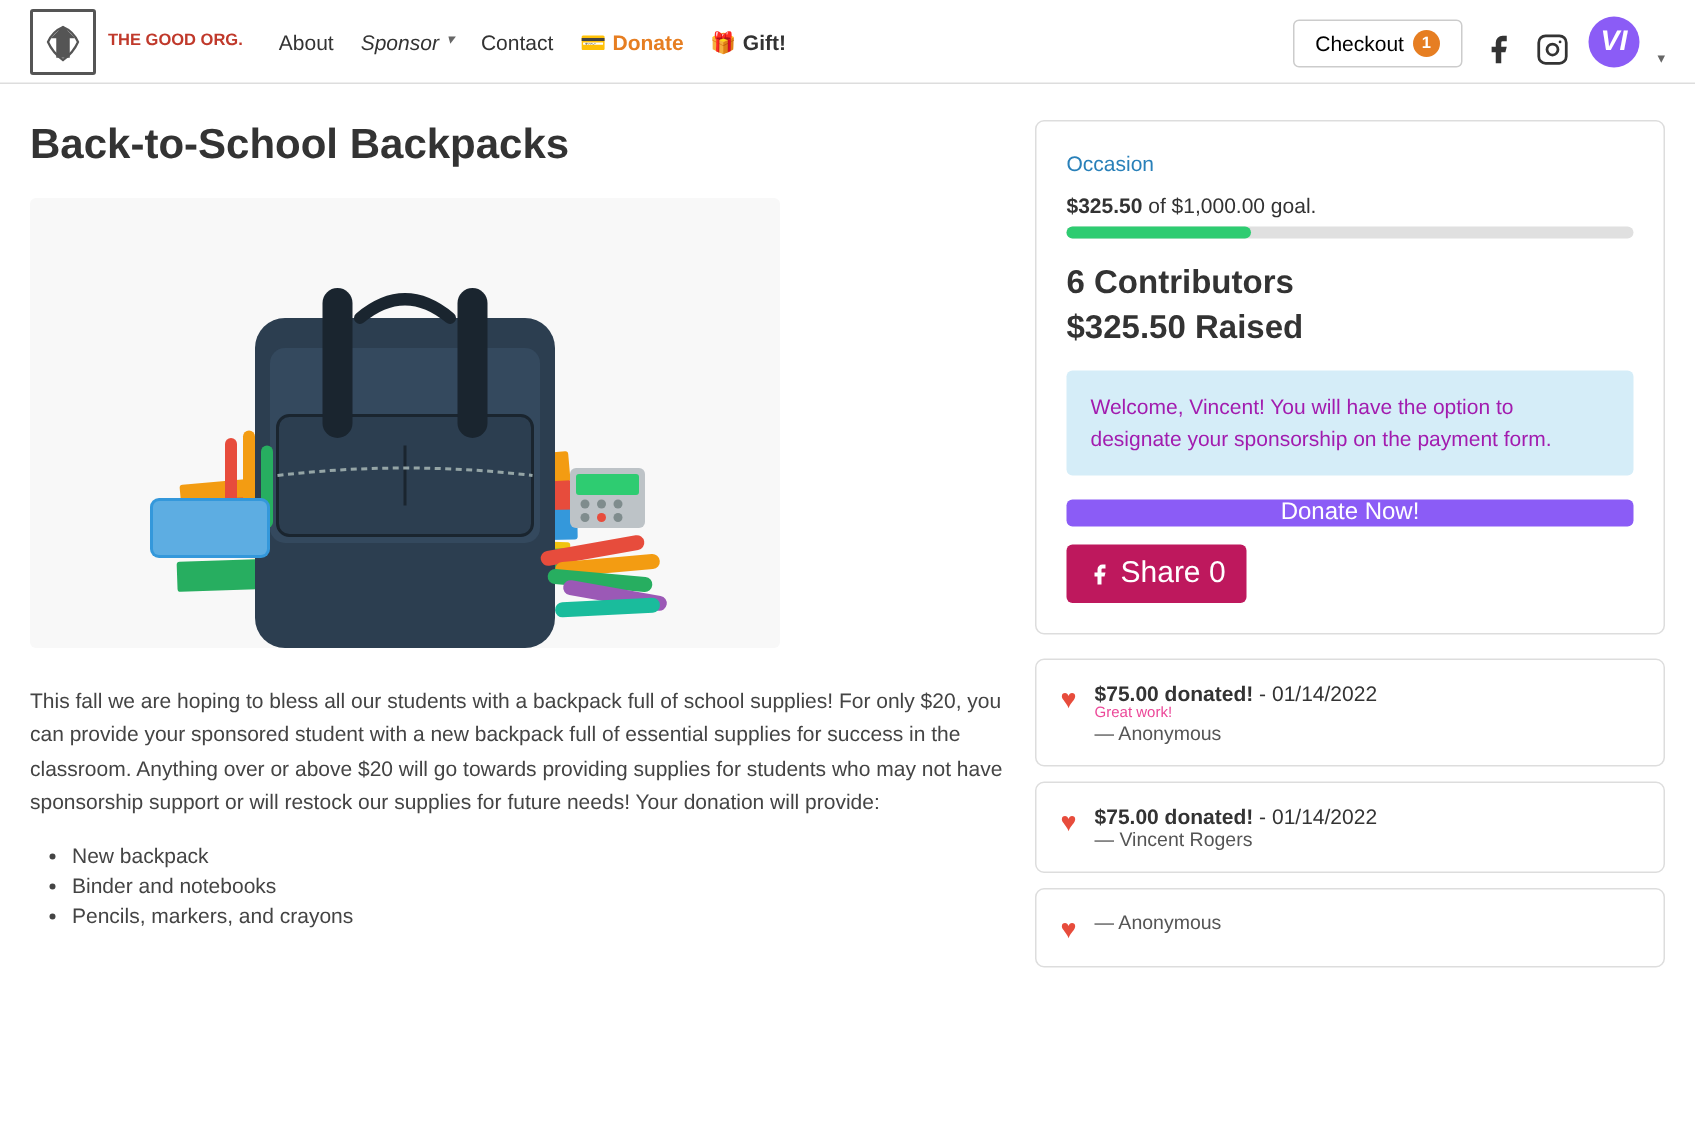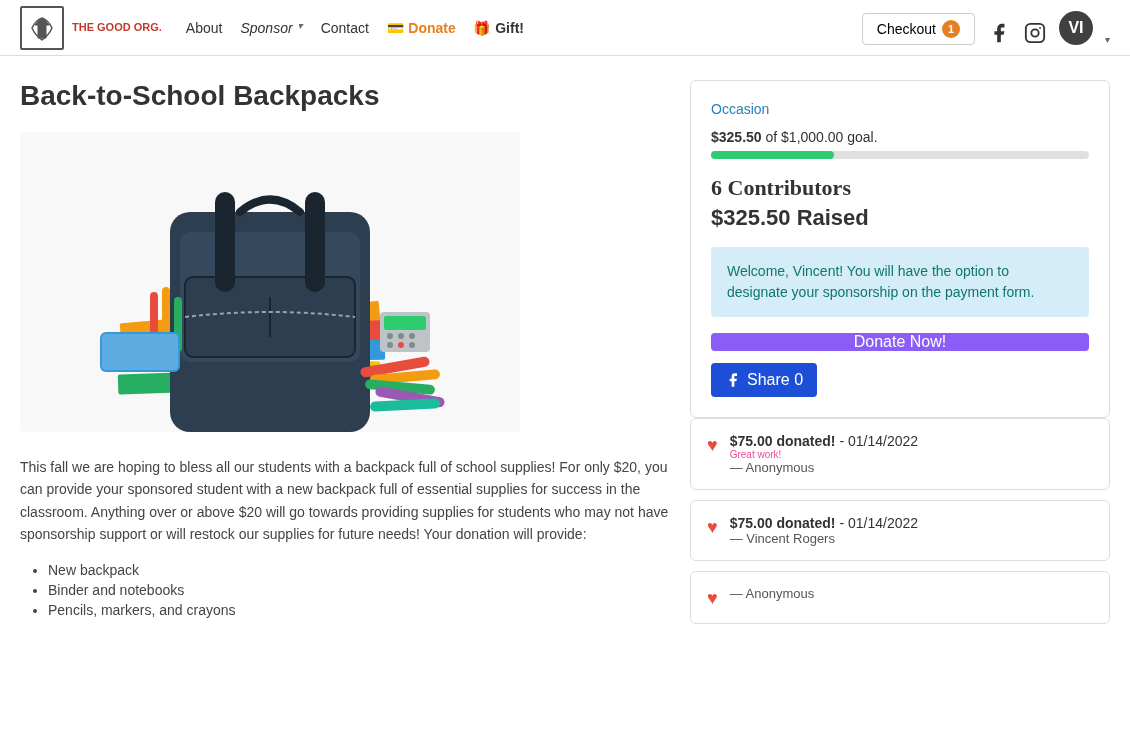--- a/index.html
+++ b/index.html
@@ -27,22 +27,22 @@
     .checkout-btn {
       border: 1px solid #ccc; border-radius: 4px; padding: 6px 14px; font-size: 14px;
       cursor: pointer; background: #fff; display: flex; align-items: center; gap: 6px;
     }
     .checkout-badge {
       background: #e67e22; color: #fff; border-radius: 50%; width: 18px; height: 18px;
       display: flex; align-items: center; justify-content: center; font-size: 11px; font-weight: bold;
     }
     .social-icon { width: 24px; height: 24px; cursor: pointer; display: flex; align-items: center; justify-content: center; }
     .user-avatar {
-      width: 34px; height: 34px; border-radius: 50%; background: #404040; color: #fff;
-      display: flex; align-items: center; justify-content: center; font-size: 16px; font-weight: bold; cursor: pointer;
+      width: 34px; height: 34px; border-radius: 50%; background: #8b5cf6; color: #fff;
+      display: flex; align-items: center; justify-content: center; font-size: 19px; font-weight: bold; cursor: pointer; font-style: italic;
     }
 
     
     .main-container { max-width: 1130px; padding: 24px 20px; display: flex; gap: 14px; }
     .left-col { flex: 1; max-width: 660px; }
     .right-col { width: 420px; flex-shrink: 0; }
     .page-title { font-size: 28px; font-weight: bold; color: #333; margin-bottom: 20px; }
 
     .backpack-image-container {
       width: 100%; max-width: 500px; height: 300px; background: #f8f8f8;
@@ -52,39 +52,40 @@
     .backpack-svg { width: 100%; height: 100%; }
 
     .section-subtitle { font-size: 22px; font-weight: bold; margin-bottom: 12px; color: #333; }
     .section-body { font-size: 14px; line-height: 1.6; color: #444; margin-bottom: 16px; }
     .section-list { padding-left: 28px; margin-top: 8px; }
     .section-list li { margin-bottom: 4px; font-size: 14px; color: #444; }
 
     
     .campaign-panel {
       border: 1px solid #ddd; border-radius: 6px; padding: 20px; background: #fff;
+      margin-bottom: 16px;
     }
     .occasion-label { color: #2980b9; font-size: 14px; margin-bottom: 12px; }
     .goal-text { font-size: 14px; margin-bottom: 6px; }
     .goal-amount { font-weight: bold; }
     .progress-bar-container { background: #e0e0e0; border-radius: 4px; height: 8px; margin-bottom: 16px; }
     .progress-bar-fill { background: #2ecc71; height: 8px; border-radius: 4px; }
-    .contributors-text { font-size: 22px; font-weight: bold; margin-bottom: 4px; font-family: Liberation Serif, serif; }
+    .contributors-text { font-size: 22px; font-weight: bold; margin-bottom: 4px; }
     .raised-text { font-size: 22px; font-weight: bold; margin-bottom: 16px; }
     .welcome-box {
       background: #d5edf8; border-radius: 4px; padding: 14px 16px; font-size: 14px;
-      color: #0f766e; line-height: 1.5; margin-bottom: 16px;
+      color: #a21caf; line-height: 1.5; margin-bottom: 16px;
     }
     .donate-now-btn {
       width: 100%; background: #8b5cf6; color: #fff; border: none; border-radius: 4px;
       font-size: 16px; font-weight: normal; cursor: pointer; margin-bottom: 12px;
     }
     .fb-share-btn {
-      display: inline-flex; align-items: center; gap: 6px; background: #1d4ed8; color: #fff;
-      border: none; border-radius: 4px; padding: 8px 14px; font-size: 16px; cursor: pointer;
+      display: inline-flex; align-items: center; gap: 6px; background: #be185d; color: #fff;
+      border: none; border-radius: 4px; padding: 8px 14px; font-size: 20px; cursor: pointer;
     }
 
     
     .donation-card {
       border: 1px solid #ddd; border-radius: 6px; padding: 14px 16px;
       margin-bottom: 10px; display: flex; align-items: flex-start; gap: 12px;
     }
     .heart-icon { color: #e74c3c; font-size: 18px; margin-top: 2px; flex-shrink: 0; }
     .donation-info { flex: 1; }
     .donation-amount { font-weight: bold; font-size: 14px; }

